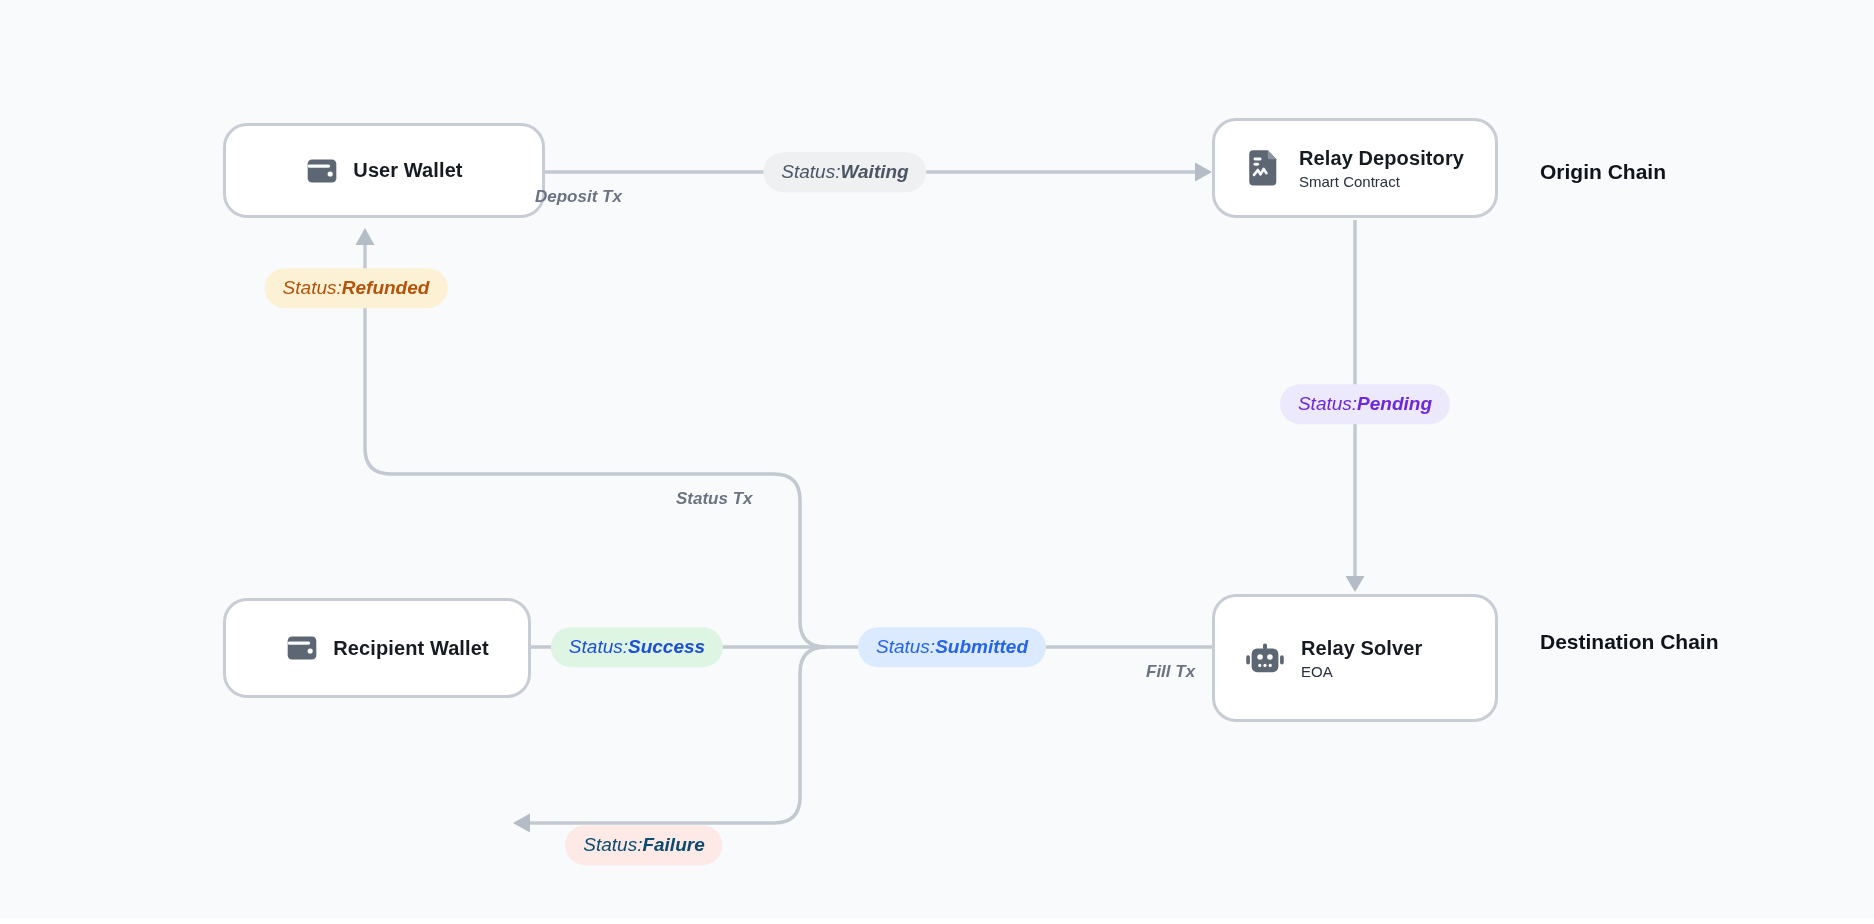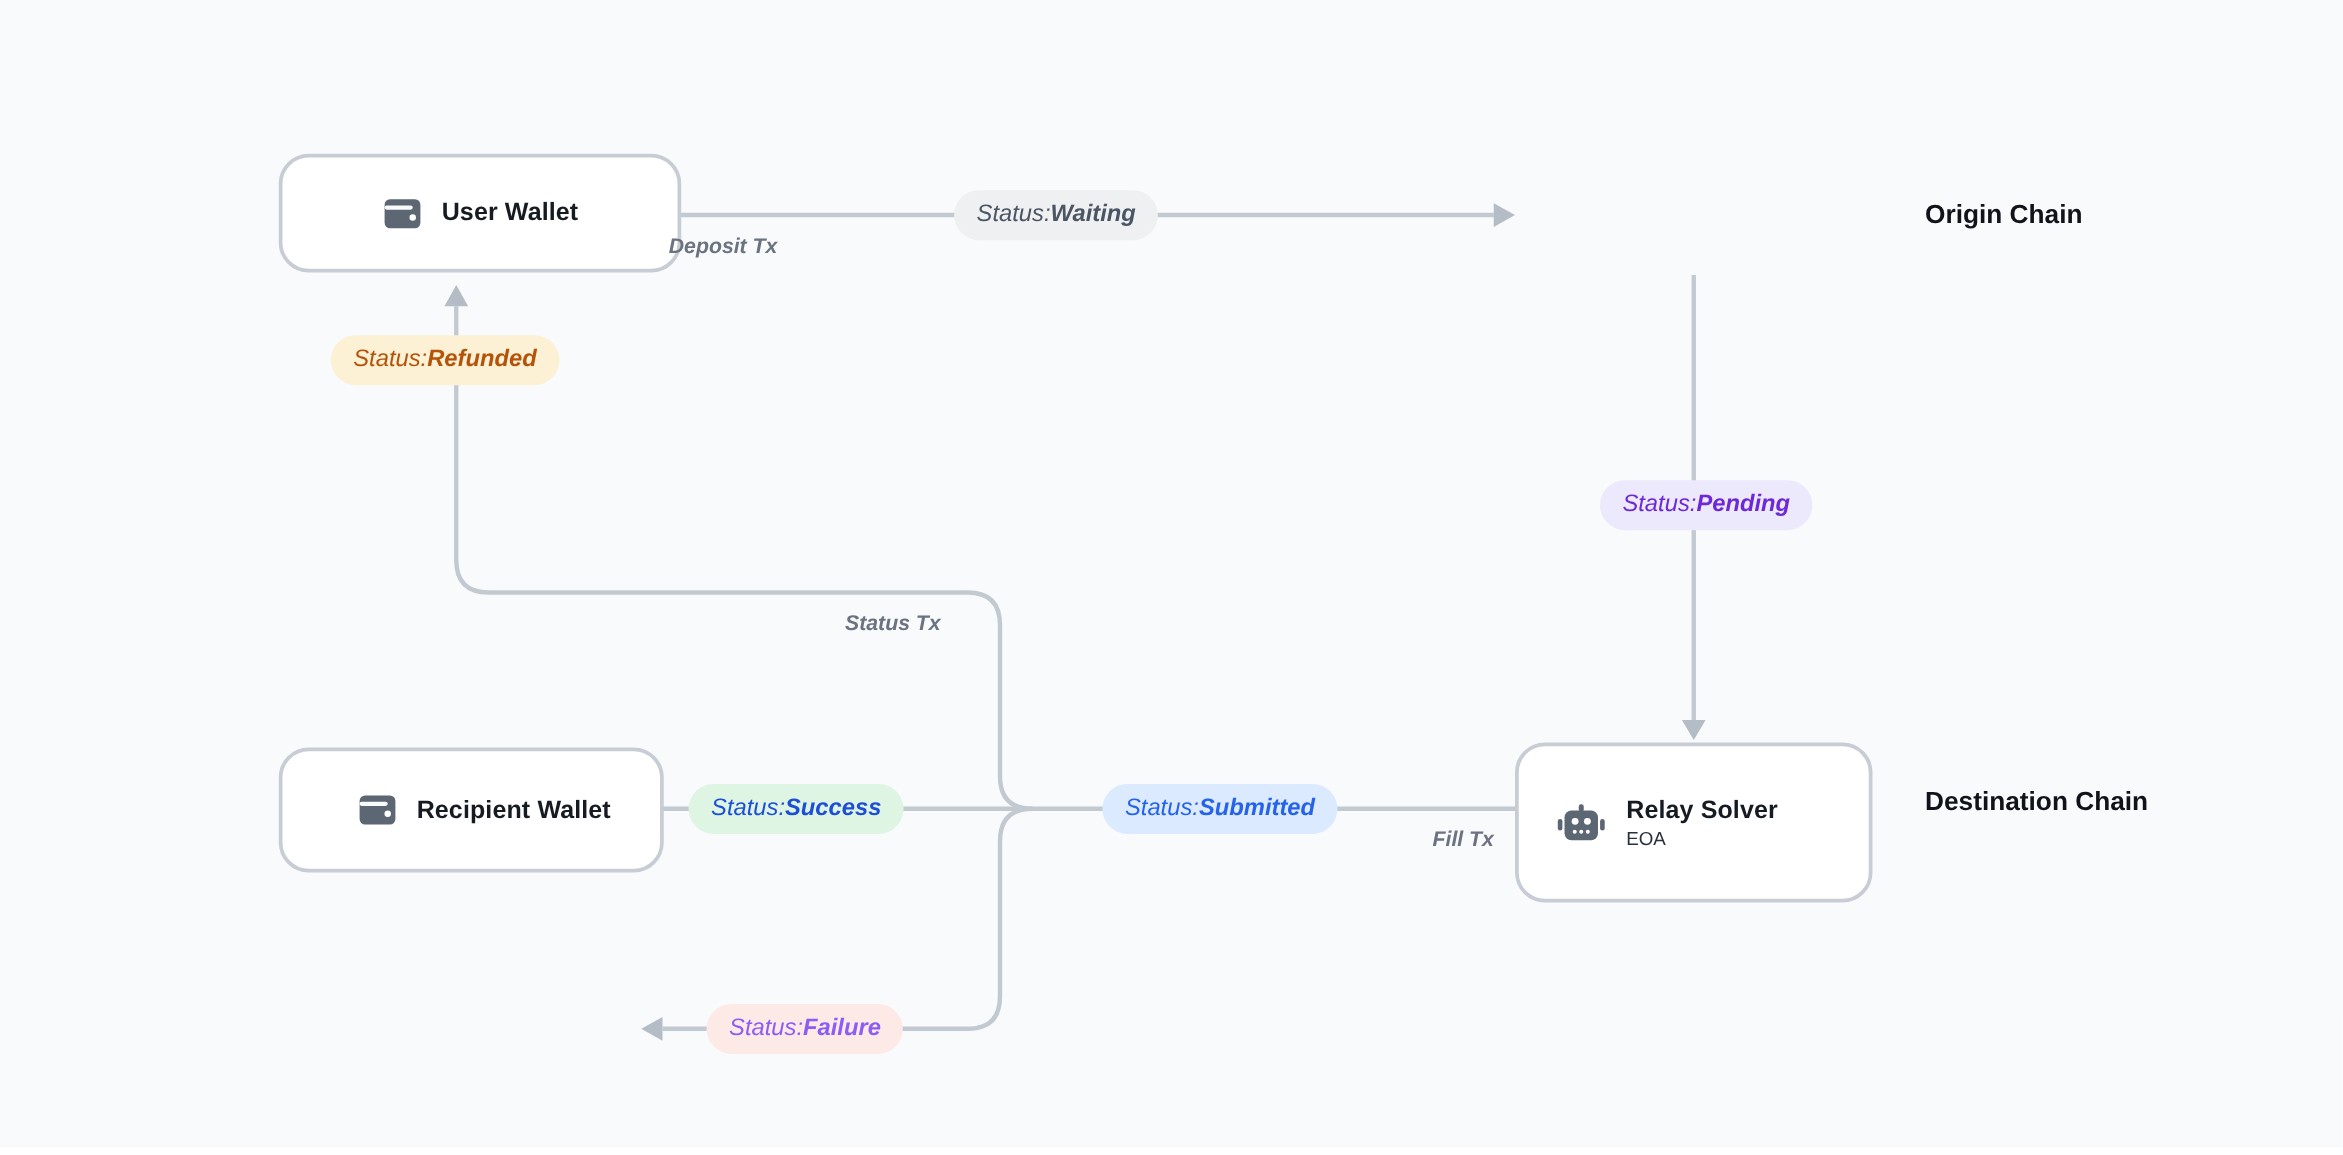--- a/index.html
+++ b/index.html
@@ -74,21 +74,21 @@
     font-style: italic;
     white-space: nowrap;
     line-height: 1.25;
   }
   .badge .prefix { font-weight: 500; }
   .badge .value  { font-weight: 700; }
   #badge-waiting   { left: 845px;  top: 172px; }
   #badge-pending   { left: 1365px; top: 404px; }
   #badge-refunded  { left: 356px;  top: 288px; }
   #badge-success   { left: 637px;  top: 647px; }
-  #badge-submitted { left: 976px;  top: 647px; }
+  #badge-submitted { left: 952px;  top: 647px; }
   #badge-failure   { left: 644px;  top: 823px; }
 </style>
 </head>
 <body>
 
 <div class="canvas">
 
   <svg class="edges" width="1874" height="924" viewBox="0 0 1874 924">
 
     <path class="edge" d="M 507 172 H 1195"></path>
@@ -111,20 +111,35 @@
     <span class="icon">
       <svg width="34" height="30" viewBox="0 0 24 22" fill="currentColor">
         <rect x="1.5" y="2.5" width="21" height="17" rx="3.2"></rect>
         <rect x="1.5" y="6.2" width="16.5" height="2.4" rx="1.2" fill="#f8fafc"></rect>
         <circle cx="18" cy="13.2" r="1.9" fill="#ffffff"></circle>
       </svg>
     </span>
     <span class="title">User Wallet</span>
   </div>
 
+  <div class="node leftpad" id="node-relay-depository">
+    <span class="icon">
+      <svg width="38" height="40" viewBox="0 0 24 26" fill="currentColor">
+        <path d="M5 1.5 h9.5 l5.5 5.8 v14.5 a2.6 2.6 0 0 1 -2.6 2.6 H5 a2.6 2.6 0 0 1 -2.6 -2.6 V4.1 A2.6 2.6 0 0 1 5 1.5 z"></path>
+        <path d="M14.5 1.5 l5.5 5.8 h-4.3 a1.2 1.2 0 0 1 -1.2 -1.2 z" fill="#8a93a0"></path>
+        <rect x="5.2" y="6.2" width="5.2" height="1.9" rx="0.95" fill="#f8fafc"></rect>
+        <rect x="5.2" y="9.6" width="3.6" height="1.9" rx="0.95" fill="#f8fafc"></rect>
+        <polyline points="5.5,17.5 8,14.3 9.7,17.2 11.8,13.6 13.6,16.4" fill="none" stroke="#f8fafc" stroke-width="1.7" stroke-linecap="round" stroke-linejoin="round"></polyline>
+      </svg>
+    </span>
+    <span class="textcol">
+      <span class="title">Relay Depository</span>
+      <span class="subtitle">Smart Contract</span>
+    </span>
+  </div>
 
   <div class="node center" id="node-recipient-wallet">
     <span class="icon">
       <svg width="34" height="30" viewBox="0 0 24 22" fill="currentColor">
         <rect x="1.5" y="2.5" width="21" height="17" rx="3.2"></rect>
         <rect x="1.5" y="6.2" width="16.5" height="2.4" rx="1.2" fill="#f8fafc"></rect>
         <circle cx="18" cy="13.2" r="1.9" fill="#ffffff"></circle>
       </svg>
     </span>
     <span class="title">Recipient Wallet</span>
@@ -165,18 +180,18 @@
   </div>
   <div class="badge" id="badge-refunded" style="background: rgb(253, 241, 213); color: rgb(180, 83, 9);">
     <span class="prefix">Status:</span><span class="value">Refunded</span>
   </div>
   <div class="badge" id="badge-success" style="background: rgb(222, 245, 228); color: #1d4ed8;">
     <span class="prefix">Status:</span><span class="value">Success</span>
   </div>
   <div class="badge" id="badge-submitted" style="background: rgb(219, 234, 254); color: rgb(37, 99, 235);">
     <span class="prefix">Status:</span><span class="value">Submitted</span>
   </div>
-  <div class="badge" id="badge-failure" style="background: rgb(253, 234, 231); color: #8b5cf6;">
+  <div class="badge" id="badge-failure" style="background: rgb(253, 234, 231); color: #0c4a6e; margin-top: 22px;">
     <span class="prefix">Status:</span><span class="value">Failure</span>
   </div>
 
   <div class="bottom-strip"></div>
 </div>
 
 </body></html>

